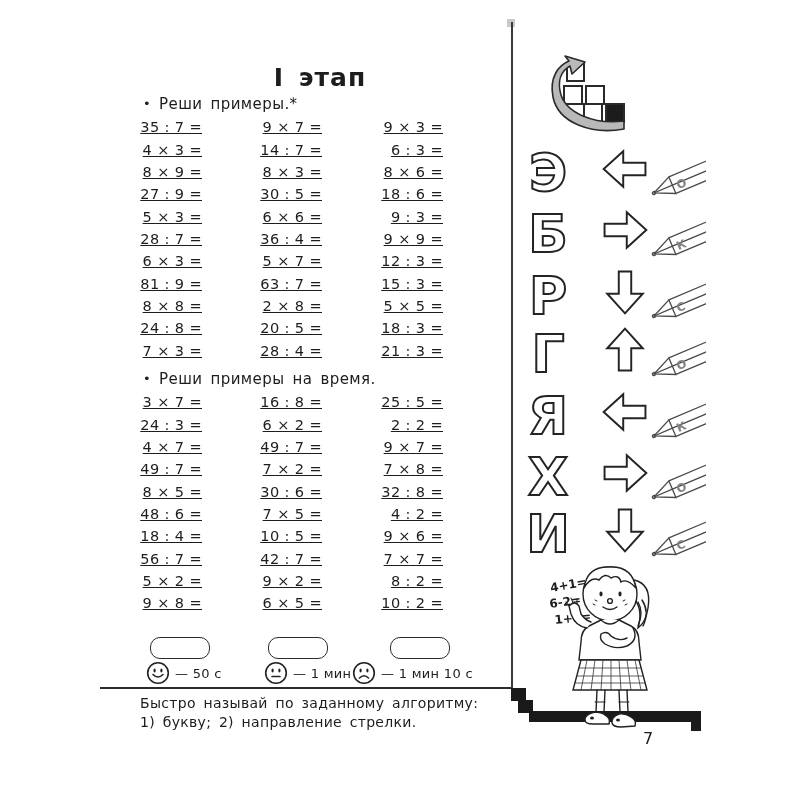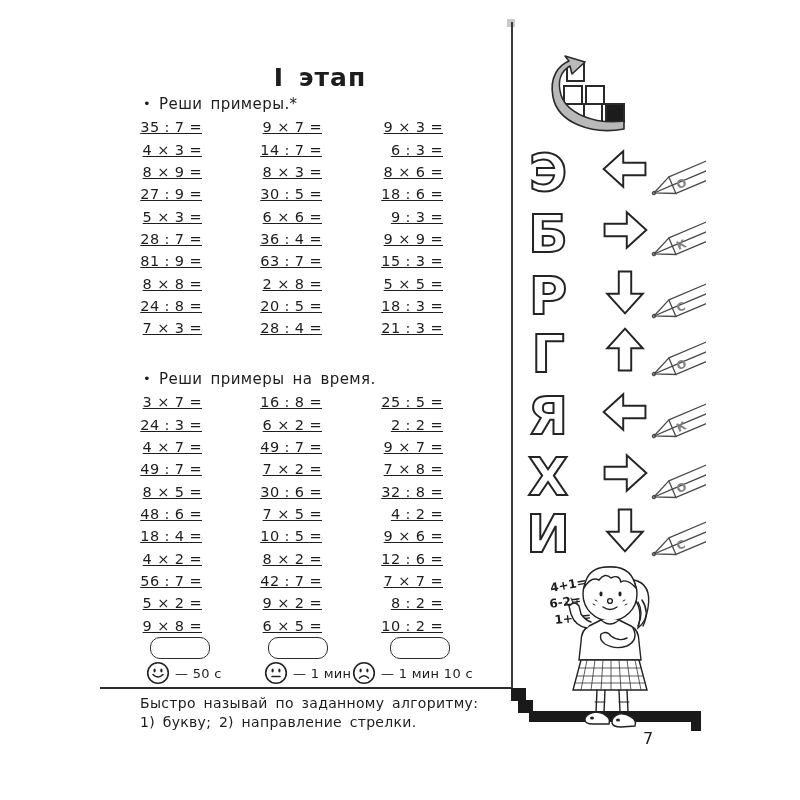--- a/index.html
+++ b/index.html
@@ -83,20 +83,25 @@
       <span class="prob-cell c0">5 × 3 =</span>
       <span class="prob-cell c1">6 × 6 =</span>
       <span class="prob-cell c2">9 : 3 =</span>
     </div>
     <div class="prob-row">
       <span class="prob-cell c0">28 : 7 =</span>
       <span class="prob-cell c1">36 : 4 =</span>
       <span class="prob-cell c2">9 × 9 =</span>
     </div>
     <div class="prob-row">
+      <span class="prob-cell c0">6 × 3 =</span>
+      <span class="prob-cell c1">5 × 7 =</span>
+      <span class="prob-cell c2">12 : 3 =</span>
+    </div>
+    <div class="prob-row">
       <span class="prob-cell c0">81 : 9 =</span>
       <span class="prob-cell c1">63 : 7 =</span>
       <span class="prob-cell c2">15 : 3 =</span>
     </div>
     <div class="prob-row">
       <span class="prob-cell c0">8 × 8 =</span>
       <span class="prob-cell c1">2 × 8 =</span>
       <span class="prob-cell c2">5 × 5 =</span>
     </div>
     <div class="prob-row">
@@ -140,25 +145,20 @@
     </div>
     <div class="prob-row">
       <span class="prob-cell c0">48 : 6 =</span>
       <span class="prob-cell c1">7 × 5 =</span>
       <span class="prob-cell c2">4 : 2 =</span>
     </div>
     <div class="prob-row">
       <span class="prob-cell c0">18 : 4 =</span>
       <span class="prob-cell c1">10 : 5 =</span>
       <span class="prob-cell c2">9 × 6 =</span>
-    </div>
-    <div class="prob-row">
-      <span class="prob-cell c0">4 × 2 =</span>
-      <span class="prob-cell c1">8 × 2 =</span>
-      <span class="prob-cell c2">12 : 6 =</span>
     </div>
     <div class="prob-row">
       <span class="prob-cell c0">56 : 7 =</span>
       <span class="prob-cell c1">42 : 7 =</span>
       <span class="prob-cell c2">7 × 7 =</span>
     </div>
     <div class="prob-row">
       <span class="prob-cell c0">5 × 2 =</span>
       <span class="prob-cell c1">9 × 2 =</span>
       <span class="prob-cell c2">8 : 2 =</span>

